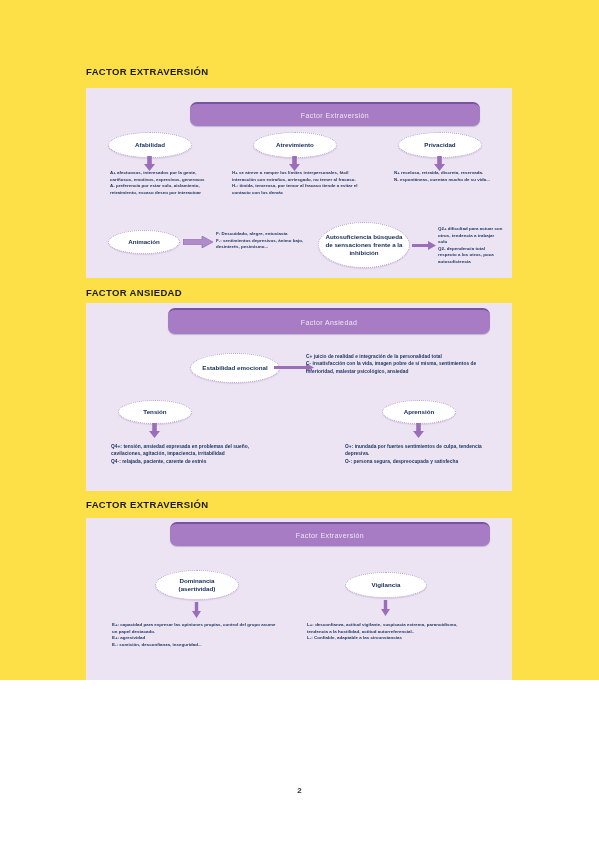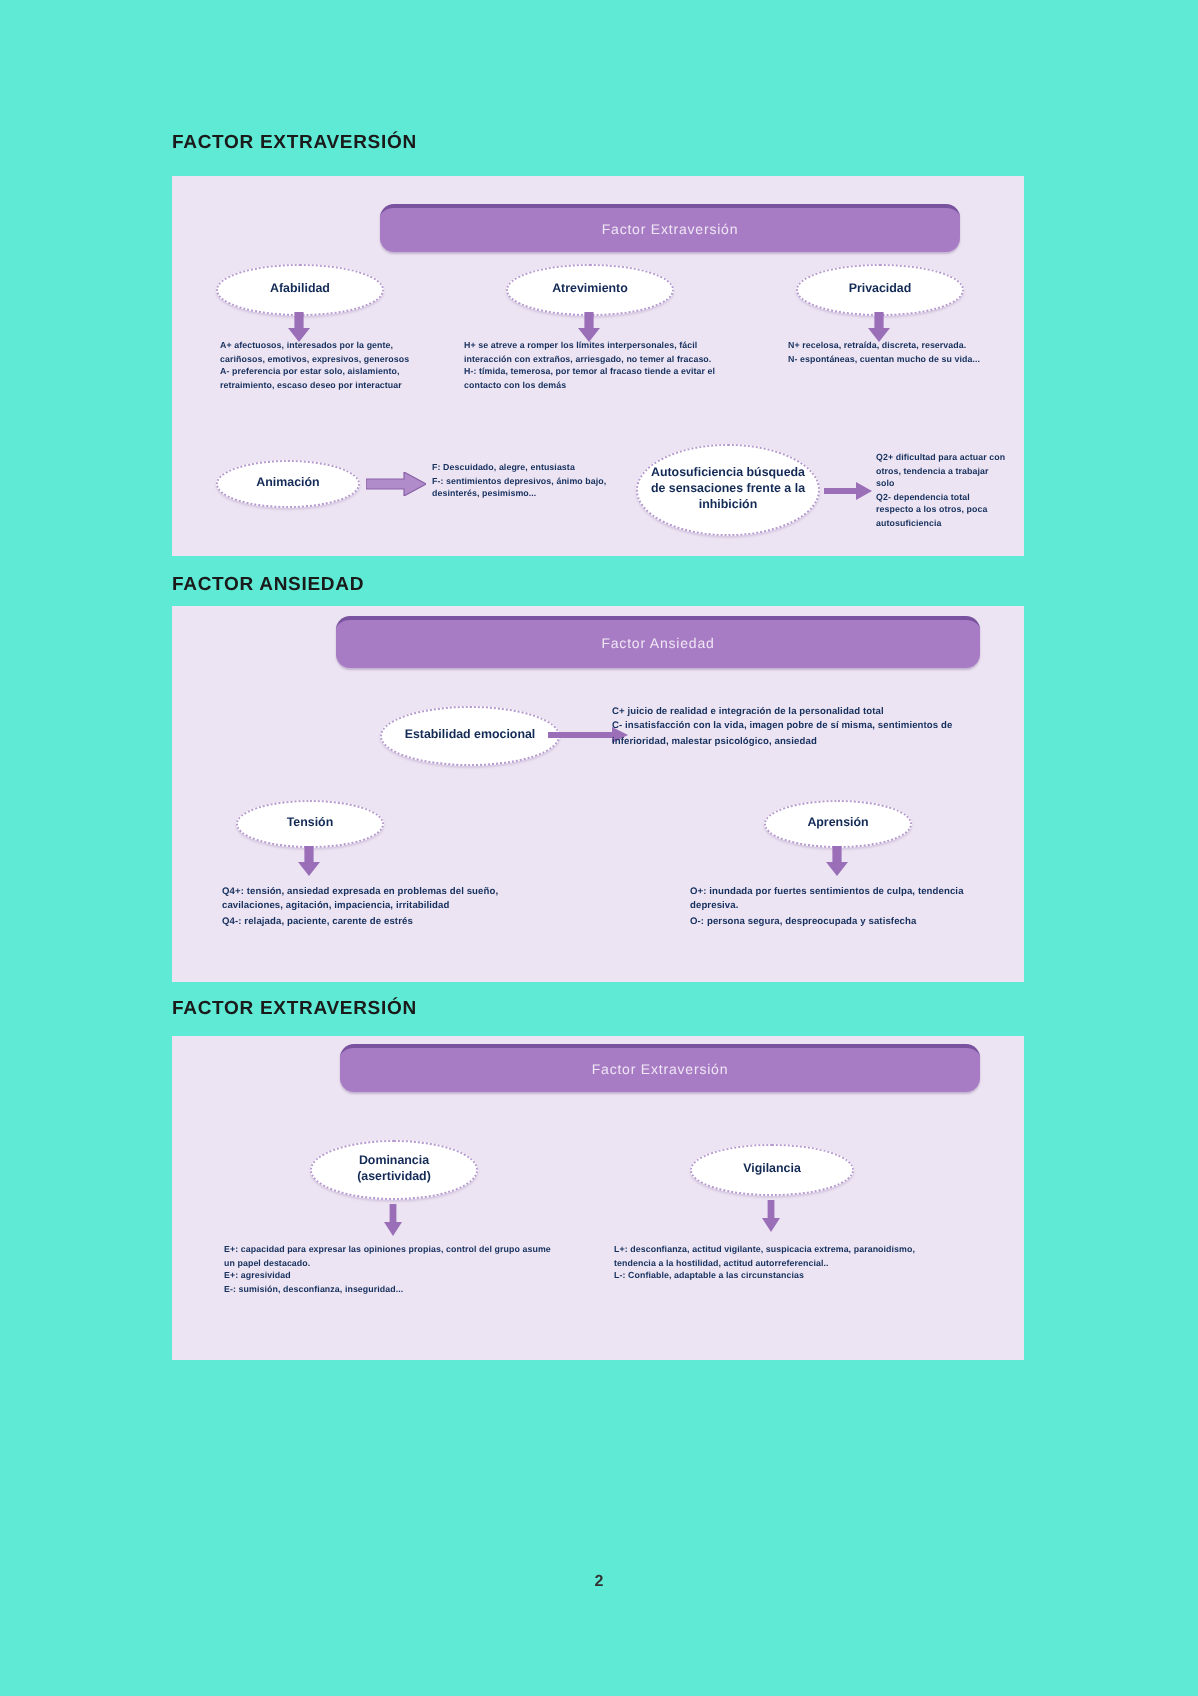--- a/index.html
+++ b/index.html
@@ -1,17 +1,17 @@
 <!DOCTYPE html>
 <html><head>
 <meta charset="utf-8">
 <style>
   html,body{margin:0;padding:0;background:#ffffff;}
   body{width:599px;height:848px;font-family:"Liberation Sans",sans-serif;color:#1a1a1a;overflow:hidden;}
-  .page{position:relative;width:599px;height:848px;background:#5eead4;}
+  .page{position:relative;width:599px;height:680px;background:#fde047;}
 
   .sec-title{
     position:absolute;left:86px;font-size:9.5px;font-weight:700;
     letter-spacing:.35px;color:#1a1a1a;
   }
 
   .panel{position:absolute;left:86px;width:426px;background:#ece4f2;}
 
   .banner{
     position:absolute;border-radius:7px;background:#a87cc4;

